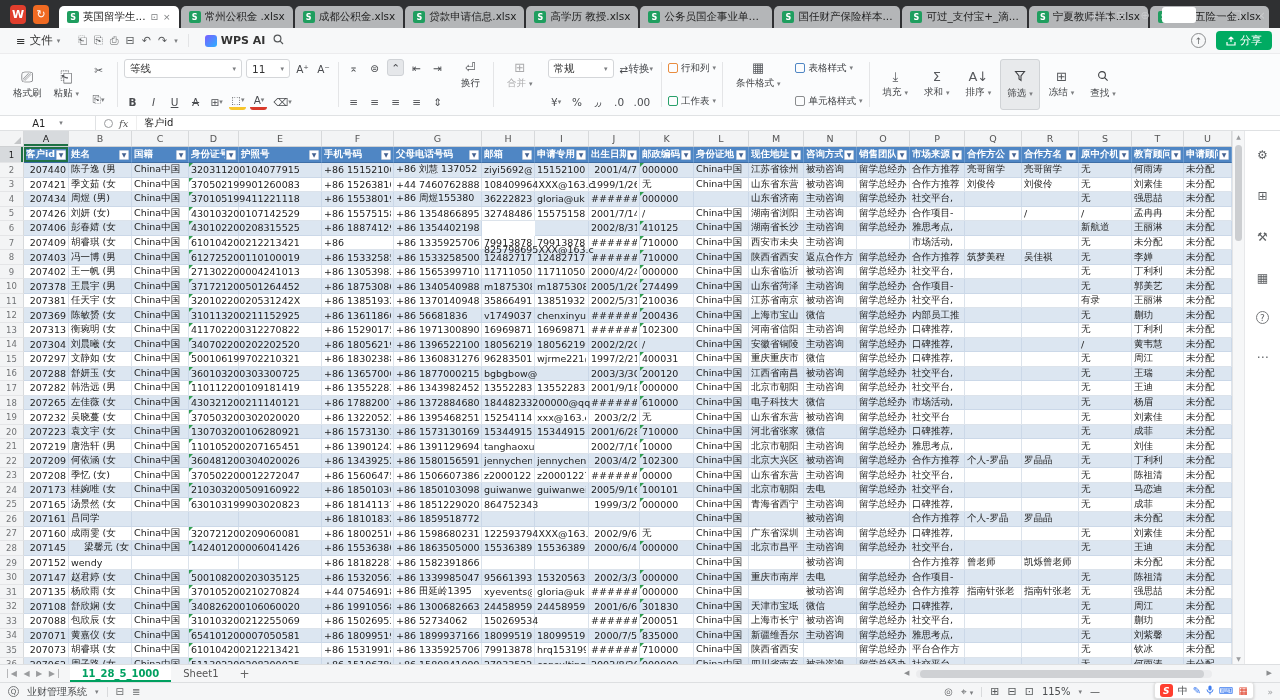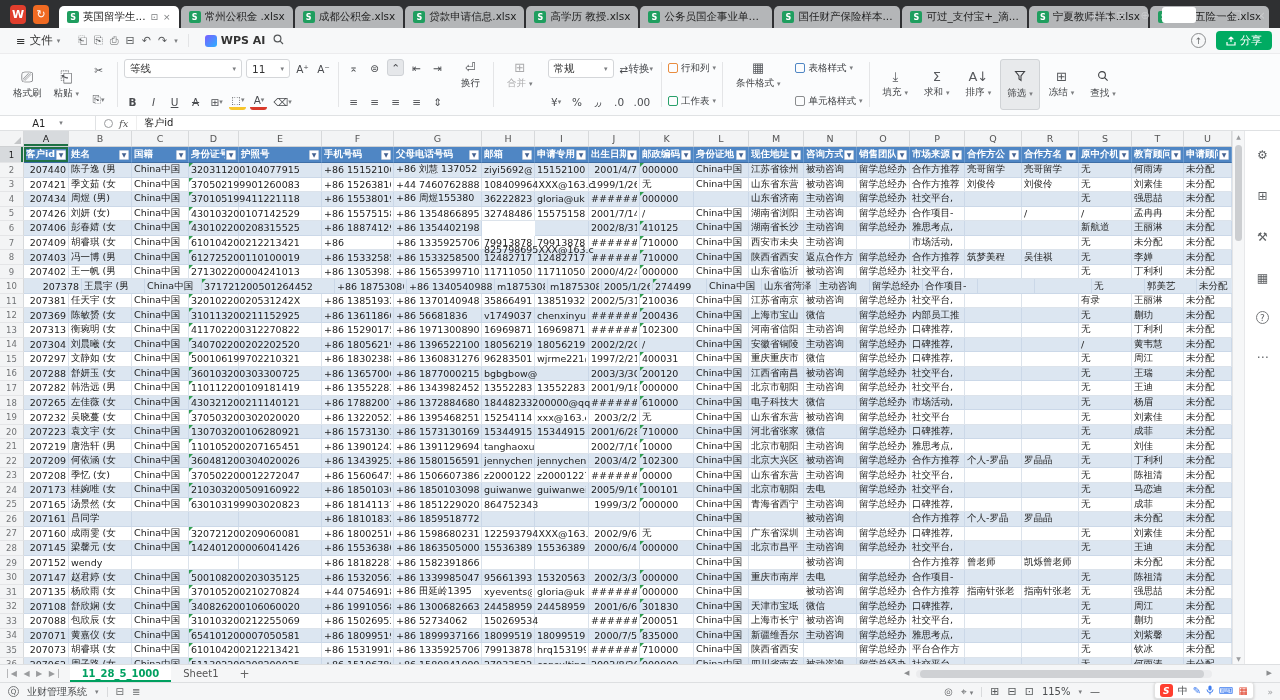--- a/index.html
+++ b/index.html
@@ -1023,21 +1023,21 @@
             </div>
             <div class="cell" style="width: 52px;">
               <span class="ctxt">丁利利</span>
             </div>
             <div class="cell" style="width: 48px;">
               <span class="ctxt">未分配</span>
             </div>
           </div>
           <div class="grow band">
             <div class="gut">10</div>
-            <div class="cell num" style="width: 58px;">
+            <div class="cell num" style="width: 45px;">
               <span class="ctxt">207378</span>
             </div>
             <div class="cell" style="width: 63px; justify-content: center;">
               <span class="ctxt">王晨宇 (男</span>
             </div>
             <div class="cell" style="width: 57px;">
               <span class="ctxt">China中国</span>
             </div>
             <div class="cell tri spill" style="width: 50px;">
               <span class="ctxt">371721200501264452</span>
@@ -2214,21 +2214,21 @@
             </div>
             <div class="cell" style="width: 48px;">
               <span class="ctxt">未分配</span>
             </div>
           </div>
           <div class="grow band">
             <div class="gut">28</div>
             <div class="cell num" style="width: 45px;">
               <span class="ctxt">207145</span>
             </div>
-            <div class="cell" style="width: 63px;">
+            <div class="cell" style="width: 63px; text-align: right;">
               <span class="ctxt">梁馨元 (女</span>
             </div>
             <div class="cell" style="width: 57px;">
               <span class="ctxt">China中国</span>
             </div>
             <div class="cell tri spill" style="width: 50px;">
               <span class="ctxt">142401200006041426</span>
             </div>
             <div class="cell" style="width: 83px;">
               <span class="ctxt"></span>

